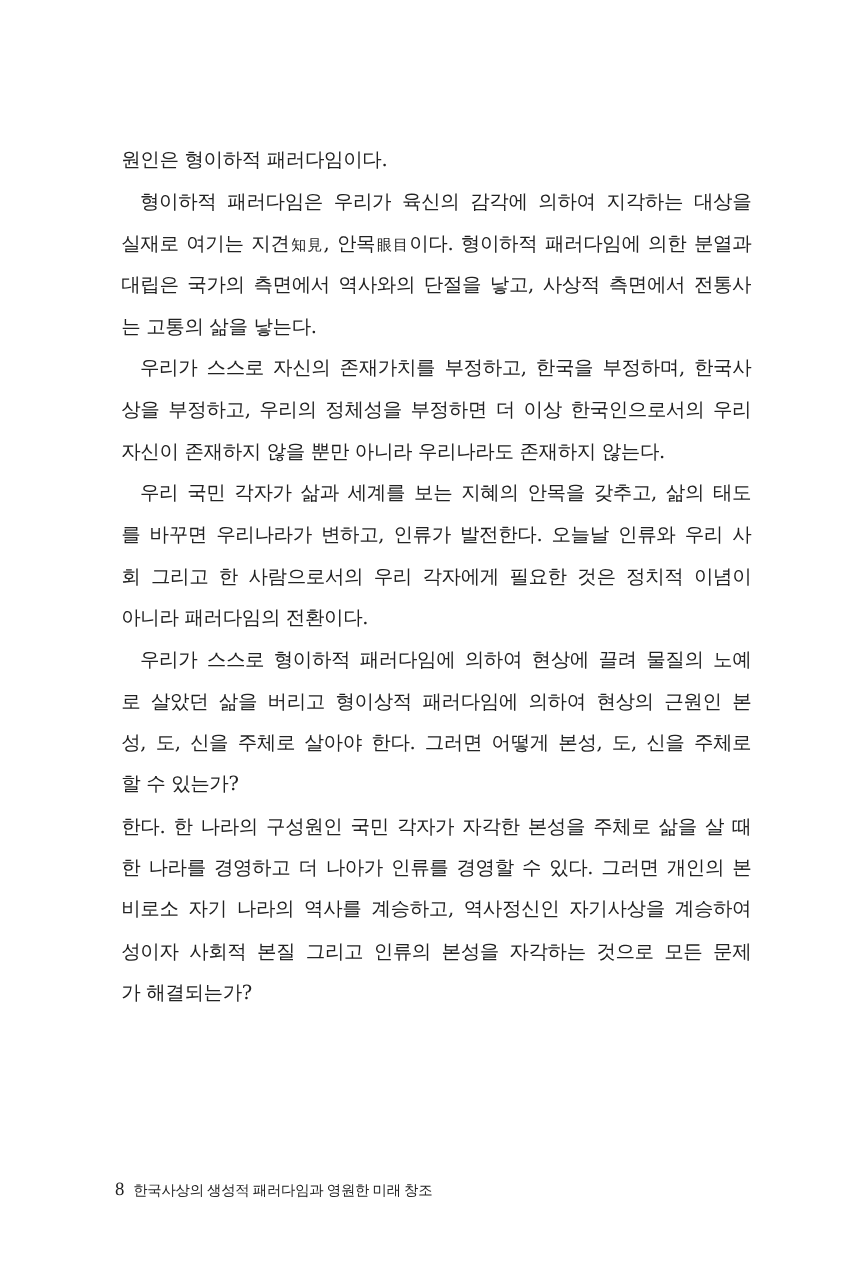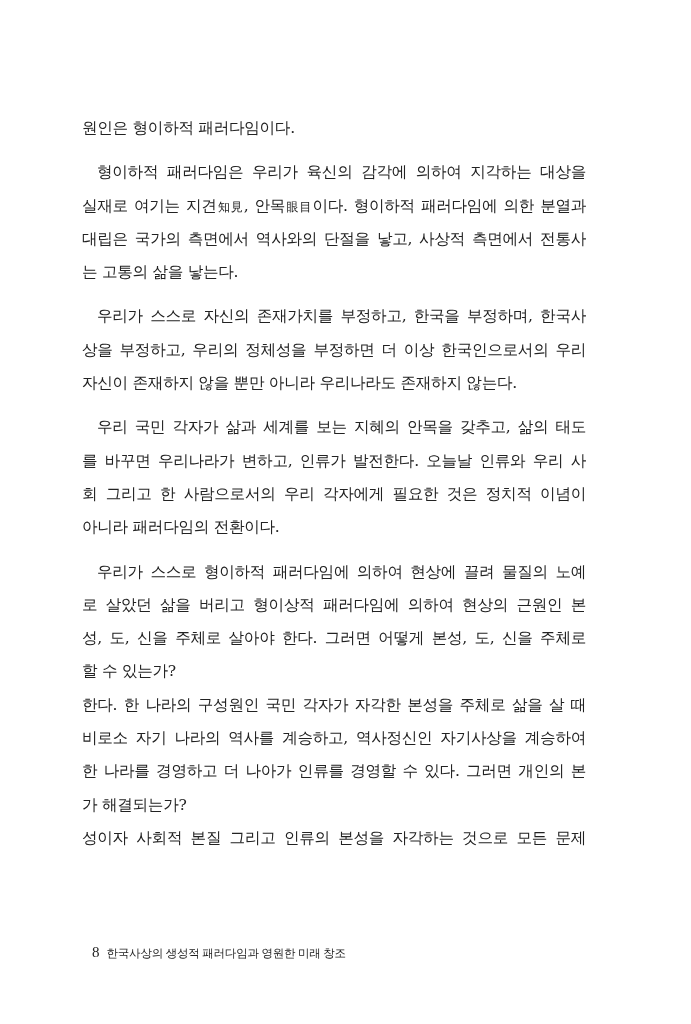--- a/index.html
+++ b/index.html
@@ -10,39 +10,38 @@
     body {
       width: 691px;
       height: 1024px;
       position: relative;
       overflow: hidden;
       font-family: "DejaVu Serif", "Liberation Serif", serif;
       color: #222222;
     }
     .page-body {
       position: absolute;
-      left: 82px;
+      left: 97px;
       top: 112px;
       width: 504px;
     }
     .line {
       height: 33.3px;
       line-height: 33.3px;
       font-size: 15.6px;
       white-space: nowrap;
       text-align: justify;
       text-align-last: justify;
       letter-spacing: -0.3px;
     }
     .line.last {
       text-align-last: left;
     }
     .line.indent {
       padding-left: 15px;
-      margin-top: 11px;
     }
     .hanja {
       font-size: 12px;
       letter-spacing: -0.5px;
     }
     .footer {
       position: absolute;
       left: 92px;
       top: 944px;
       font-family: Liberation Serif, serif;
@@ -74,21 +73,21 @@
   <div class="line last">자신이 존재하지 않을 뿐만 아니라 우리나라도 존재하지 않는다.</div>
   <div class="line indent">우리 국민 각자가 삶과 세계를 보는 지혜의 안목을 갖추고, 삶의 태도</div>
   <div class="line">를 바꾸면 우리나라가 변하고, 인류가 발전한다. 오늘날 인류와 우리 사</div>
   <div class="line">회 그리고 한 사람으로서의 우리 각자에게 필요한 것은 정치적 이념이</div>
   <div class="line last">아니라 패러다임의 전환이다.</div>
   <div class="line indent">우리가 스스로 형이하적 패러다임에 의하여 현상에 끌려 물질의 노예</div>
   <div class="line">로 살았던 삶을 버리고 형이상적 패러다임에 의하여 현상의 근원인 본</div>
   <div class="line">성, 도, 신을 주체로 살아야 한다. 그러면 어떻게 본성, 도, 신을 주체로</div>
   <div class="line last">할 수 있는가?</div>
   <div class="line">한다. 한 나라의 구성원인 국민 각자가 자각한 본성을 주체로 삶을 살 때</div>
+  <div class="line">한 나라를 경영하고 더 나아가 인류를 경영할 수 있다. 그러면 개인의 본</div>
   <div class="line">비로소 자기 나라의 역사를 계승하고, 역사정신인 자기사상을 계승하여</div>
-  <div class="line">한 나라를 경영하고 더 나아가 인류를 경영할 수 있다. 그러면 개인의 본</div>
+  <div class="line">성이자 사회적 본질 그리고 인류의 본성을 자각하는 것으로 모든 문제</div>
   <div class="line last">가 해결되는가?</div>
-  <div class="line">성이자 사회적 본질 그리고 인류의 본성을 자각하는 것으로 모든 문제</div>
 </div>
 
 <div class="footer">
   <span class="page-number">8</span><span class="running-title">한국사상의 생성적 패러다임과 영원한 미래 창조</span>
 </div>
 
 </body></html>

